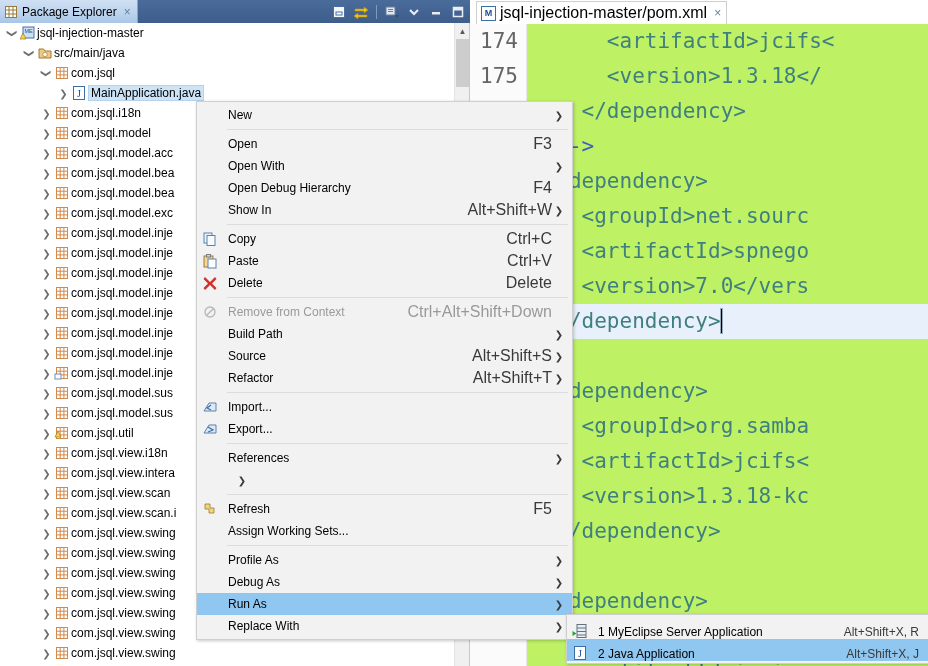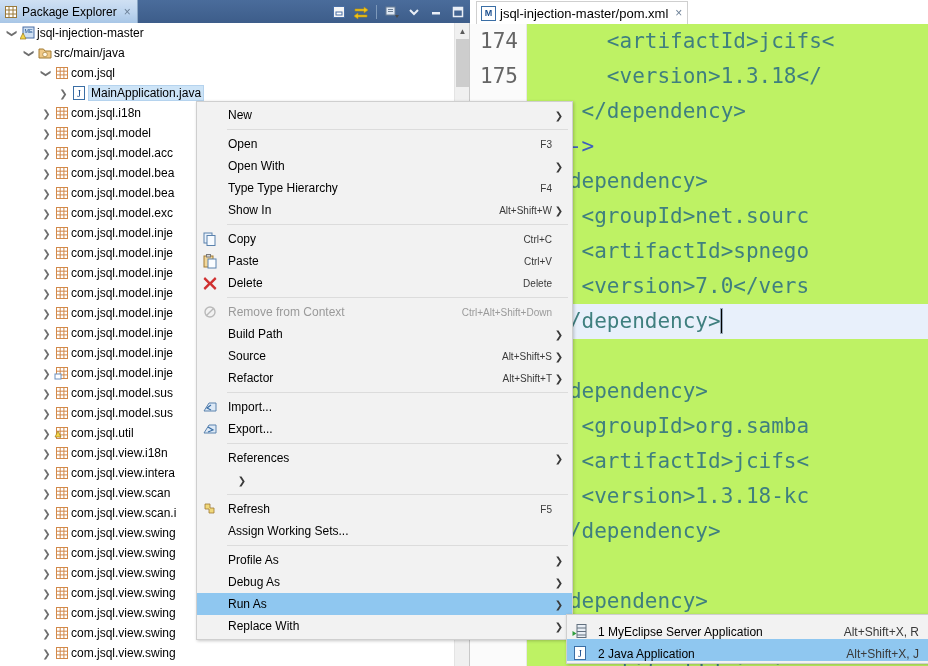--- a/index.html
+++ b/index.html
@@ -154,21 +154,21 @@
     left: 6px; top: 1px;
     height: 22px;
     padding: 0 5px 0 4px;
     display: flex;
     align-items: center;
     gap: 4px;
     background: #ffffff;
     border: 1px solid #cfcfcf;
     border-bottom: none;
   }
-  .ed-tab-title { font-size: 13px; color: #000; white-space: nowrap;}
+  .ed-tab-title { font-size: 16px; color: #000; white-space: nowrap;}
   .m-icon {
     width: 13px; height: 13px;
     background: #ffffff;
     border: 1px solid #3a6ea5;
     color: #1b4f8f;
     font-size: 9px;
     font-weight: bold;
     display: flex;
     align-items: center;
     justify-content: center;
@@ -243,21 +243,21 @@
   .mi.hi { background: #8fc7f0; }
   .mi.dis { color: #9a9a9a; }
   .mi-icon {
     width: 26px;
     flex: none;
     display: flex;
     align-items: center;
     justify-content: center;
   }
   .mi-label { flex: 1 1 auto; padding-left: 5px; white-space: nowrap; }
-  .mi-accel { color: #3a3a3a; font-size: 10px; padding-left: 12px; white-space: nowrap;}
+  .mi-accel { color: #3a3a3a; font-size: 16px; padding-left: 12px; white-space: nowrap;}
   .mi.dis .mi-accel { color: #9a9a9a; }
   .mi-arrow { width: 14px; text-align: center; color: #3a3a3a; font-size: 10px; flex: none;}
   .msep {
     height: 1px;
     background: #dcdcdc;
     margin: 3px 4px 3px 30px;
   }
 
   
   #sub-menu {
@@ -807,21 +807,21 @@
       <span class="mi-arrow"></span>
     </div>
     <div class="mi">
       <span class="mi-icon"></span>
       <span class="mi-label">Open With</span>
       <span class="mi-accel"></span>
       <span class="mi-arrow">❯</span>
     </div>
     <div class="mi">
       <span class="mi-icon"></span>
-      <span class="mi-label">Type Type Hierarchy</span>
+      <span class="mi-label">Open Debug Hierarchy</span>
       <span class="mi-accel">F4</span>
       <span class="mi-arrow"></span>
     </div>
     <div class="mi">
       <span class="mi-icon"></span>
       <span class="mi-label">Show In</span>
       <span class="mi-accel">Alt+Shift+W</span>
       <span class="mi-arrow">❯</span>
     </div>
     <div class="msep"></div>

